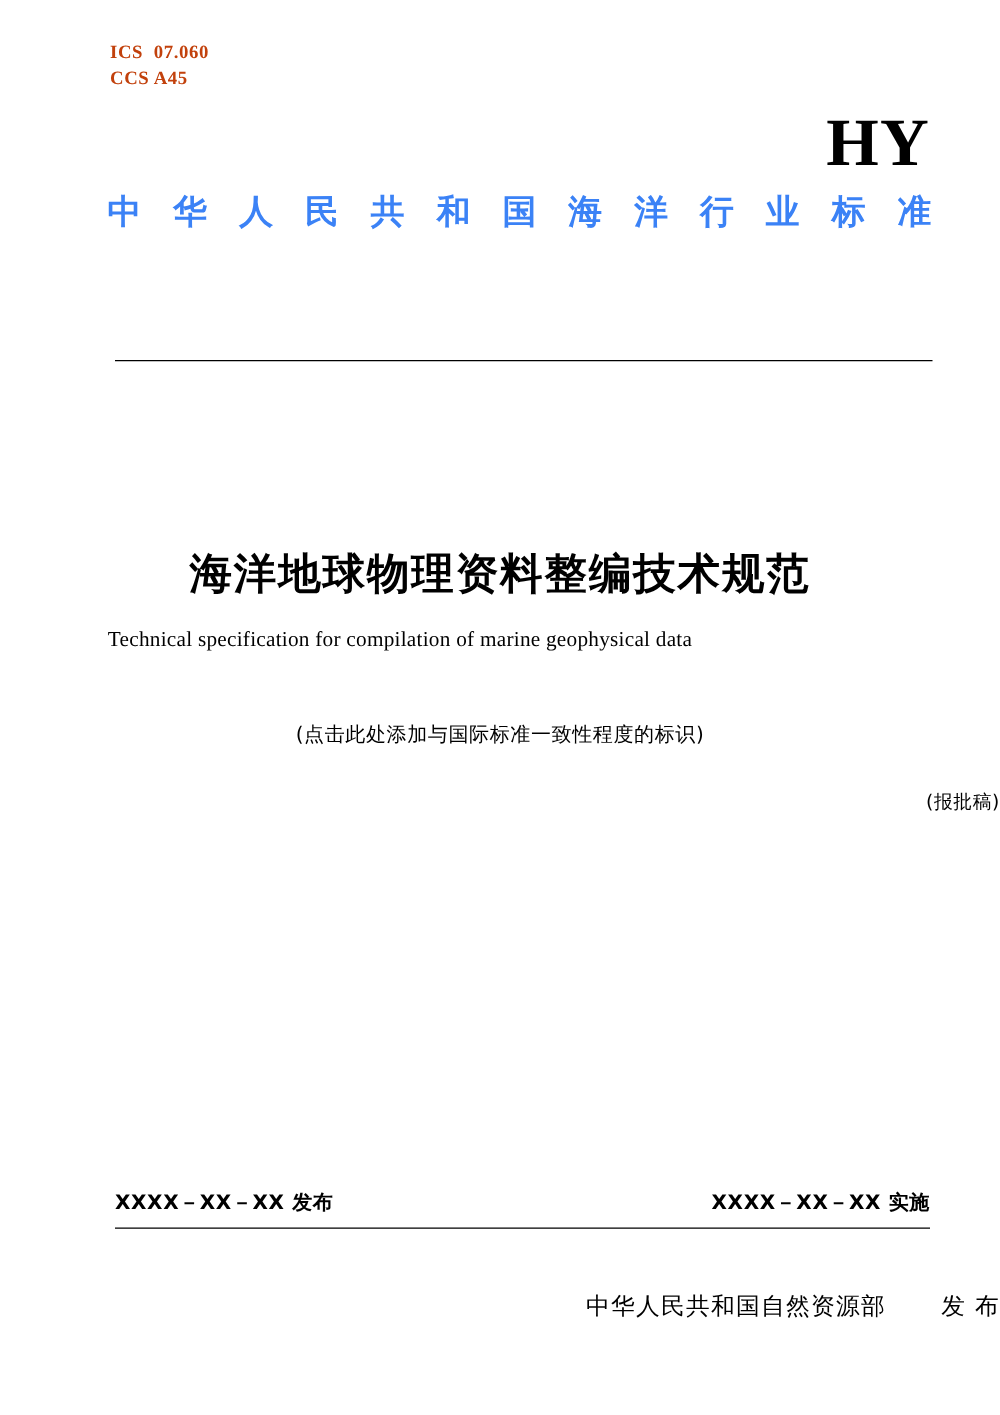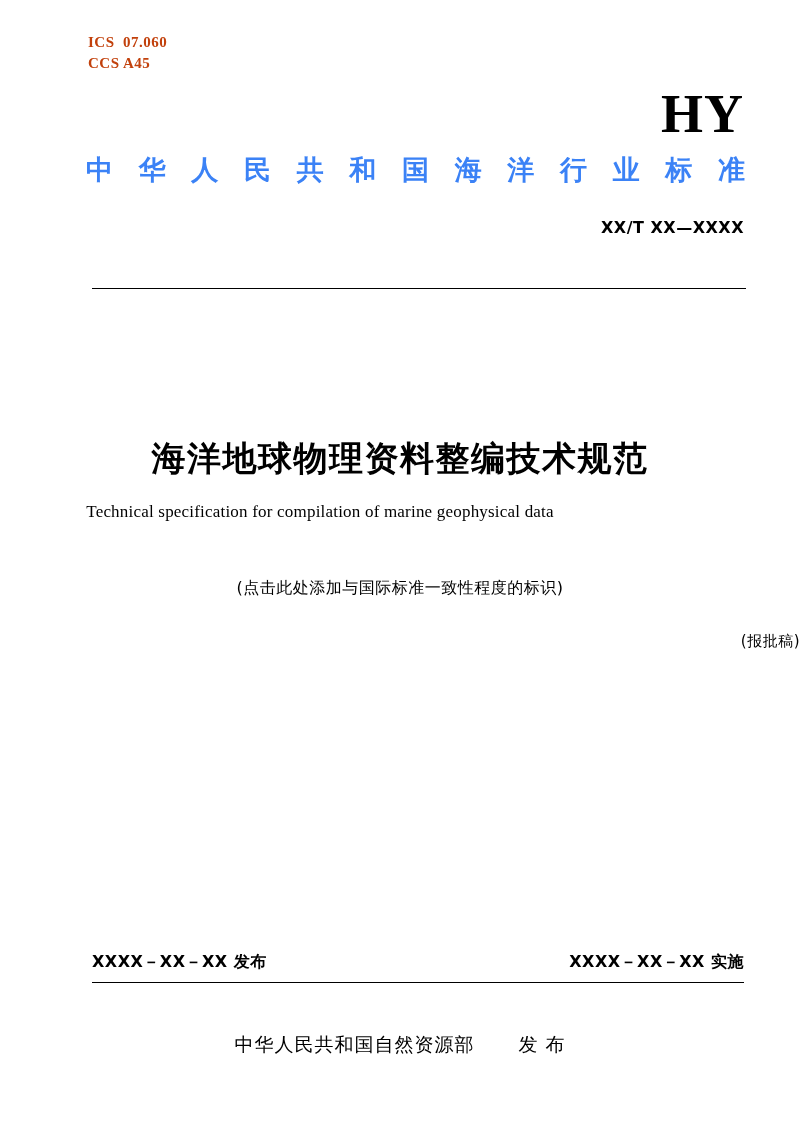--- a/index.html
+++ b/index.html
@@ -154,42 +154,41 @@
     width: 652px;
     height: 0;
     border-top: 1.6px solid #000;
   }
 
   .issuer {
     position: absolute;
     top: 1032px;
     left: 0;
     width: 800px;
-    text-align: center;
+    text-align: right;
     font-family: "DejaVu Sans", sans-serif;
     font-size: 19px;
     letter-spacing: 1px;
   }
   .issuer .gap { display: inline-block; width: 30px; }
 </style>
 </head>
 <body>
 
 <div class="page">
 
   <div class="ics-block">
     <div class="ics-line">ICS  07.060</div>
     <div class="ics-line">CCS A45</div>
   </div>
 
   <div class="hy-logo">HY</div>
 
   <div class="standard-title-cn">中华人民共和国海洋行业标准</div>
 
-  <div class="standard-number">XX/T XX—XXXX</div>
 
   <div class="rule-top"></div>
 
   <div class="doc-title-cn">海洋地球物理资料整编技术规范</div>
 
   <div class="doc-title-en">Technical specification for compilation of marine geophysical data</div>
 
   <div class="iso-note">(点击此处添加与国际标准一致性程度的标识)</div>
 
   <div class="draft-note">(报批稿)</div>

